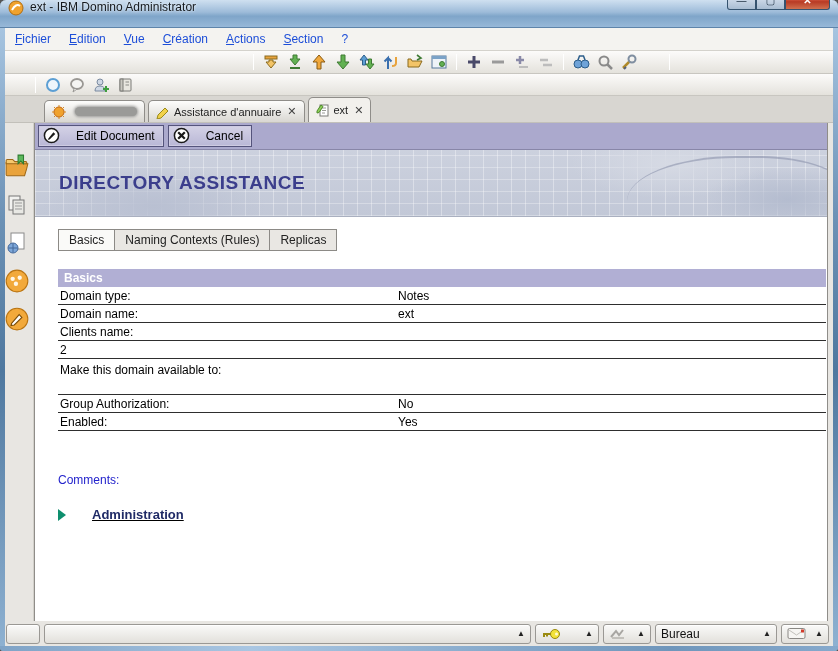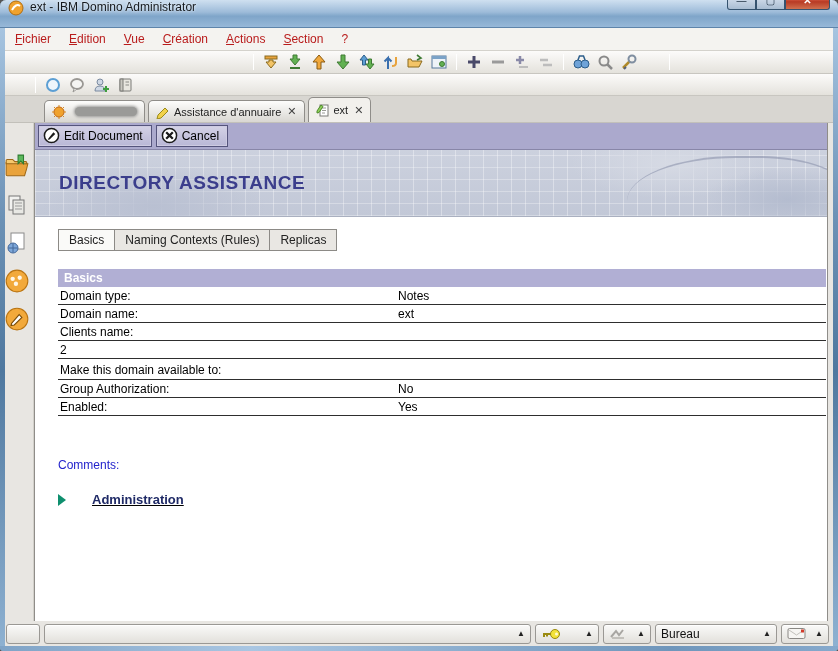--- a/index.html
+++ b/index.html
@@ -24,21 +24,21 @@
   .win-btn { width:29px; height:19px; border:1px solid #35536f; border-top:none;
      background:linear-gradient(180deg,#fdfeff,#cdd9e8 45%,#a9bdd2);
      display:flex; align-items:center; justify-content:center;
      font-size:10px; color:#1d2f40; cursor:pointer; }
   .win-btn.min { border-radius:0 0 0 3px; }
   .win-btn.close { width:45px; border-radius:0 0 3px 0; color:#fff; font-weight:bold;
      background:linear-gradient(180deg,#eaa79a,#d65a43 45%,#b83a24 60%,#d0704f); }
   
   .menubar { height:23px; background:#f4f3f0; border-bottom:1px solid #d4d2cc;
      display:flex; align-items:center; padding-left:6px; }
-  .menu-item { display:inline-block; font-size:12px; color:#b91c1c; padding:3px 9px; cursor:default; }
+  .menu-item { display:inline-block; font-size:12px; color:#1d4ed8; padding:3px 9px; cursor:default; }
   .menu-item::first-letter { text-decoration:underline; }
   
   .toolbar { height:23px; background:linear-gradient(180deg,#fcfbfa,#e4e2dc);
      border-bottom:1px solid #c8c6c0; display:flex; align-items:center; }
   .toolbar.second { height:22px; }
   .tb-sep { width:1px; height:16px; background:#b2b0ab; border-right:1px solid #fff; margin:0 5px; }
   .tb-icon { width:20px; height:18px; display:flex; align-items:center; justify-content:center;
      margin:0 2px; cursor:pointer; }
   .tb-icon svg { display:block; }
   
@@ -56,21 +56,21 @@
   
   .body { display:flex; height:525px; }
   .sidebar { width:34px; background:#e8e6e2; border-right:1px solid #d2d0ca;
      padding-top:30px; display:flex; flex-direction:column; align-items:center; gap:10px; }
   .sb-icon { width:28px; height:28px; display:flex; align-items:center; justify-content:center; cursor:pointer; }
   .content { flex:1; margin-right:10px; display:flex; flex-direction:column;
      border:1px solid #8f8d89; border-top:none; background:#fff; margin-top:-1px; }
   
   .actionbar { height:28px; background:#aba9cd; border-bottom:1px solid #8886a8;
      display:flex; align-items:center; padding-left:3px; gap:4px; }
-  .action-btn { height:22px; display:flex; align-items:center; gap:4px; padding:0 8px 0 4px;
+  .action-btn { height:22px; display:flex; align-items:center; gap:16px; padding:0 8px 0 4px;
      background:linear-gradient(180deg,#d4d2e6,#b9b7d6); border:1px solid #55547c;
      box-shadow:0 0 0 1px #cecbe2 inset; font-size:12px; color:#000; cursor:pointer; }
   
   .banner { height:67px; position:relative; overflow:hidden;
      background:
        radial-gradient(140px 50px at 80% 20%, #d6dae4 0%, rgba(214,218,228,0) 70%),
        radial-gradient(160px 60px at 15% 85%, #b9c0d2 0%, rgba(185,192,210,0) 70%),
        radial-gradient(120px 45px at 95% 75%, #b4bccf 0%, rgba(180,188,207,0) 70%),
        repeating-linear-gradient(90deg, rgba(255,255,255,.35) 0 1px, rgba(0,0,0,0) 1px 14px),
        repeating-linear-gradient(0deg, rgba(255,255,255,.3) 0 1px, rgba(0,0,0,0) 1px 12px),
@@ -396,21 +396,21 @@
           <span class="lbl">Domain name:</span>
           <span class="val">ext</span>
         </div>
         <div class="frow">
           <span class="lbl">Clients name:</span>
           <span class="val"></span>
         </div>
         <div class="frow">
           <span class="val">2</span>
         </div>
-        <div class="frow" style="padding-top:4px;padding-bottom:2px">
+        <div class="frow" style="padding-top:4px;padding-bottom:17px">
           <span class="lbl">Make this domain available to:</span>
         </div>
         <div class="frow">
           <span class="lbl">Group Authorization:</span>
           <span class="val">No</span>
         </div>
         <div class="frow">
           <span class="lbl">Enabled:</span>
           <span class="val">Yes</span>
         </div>

